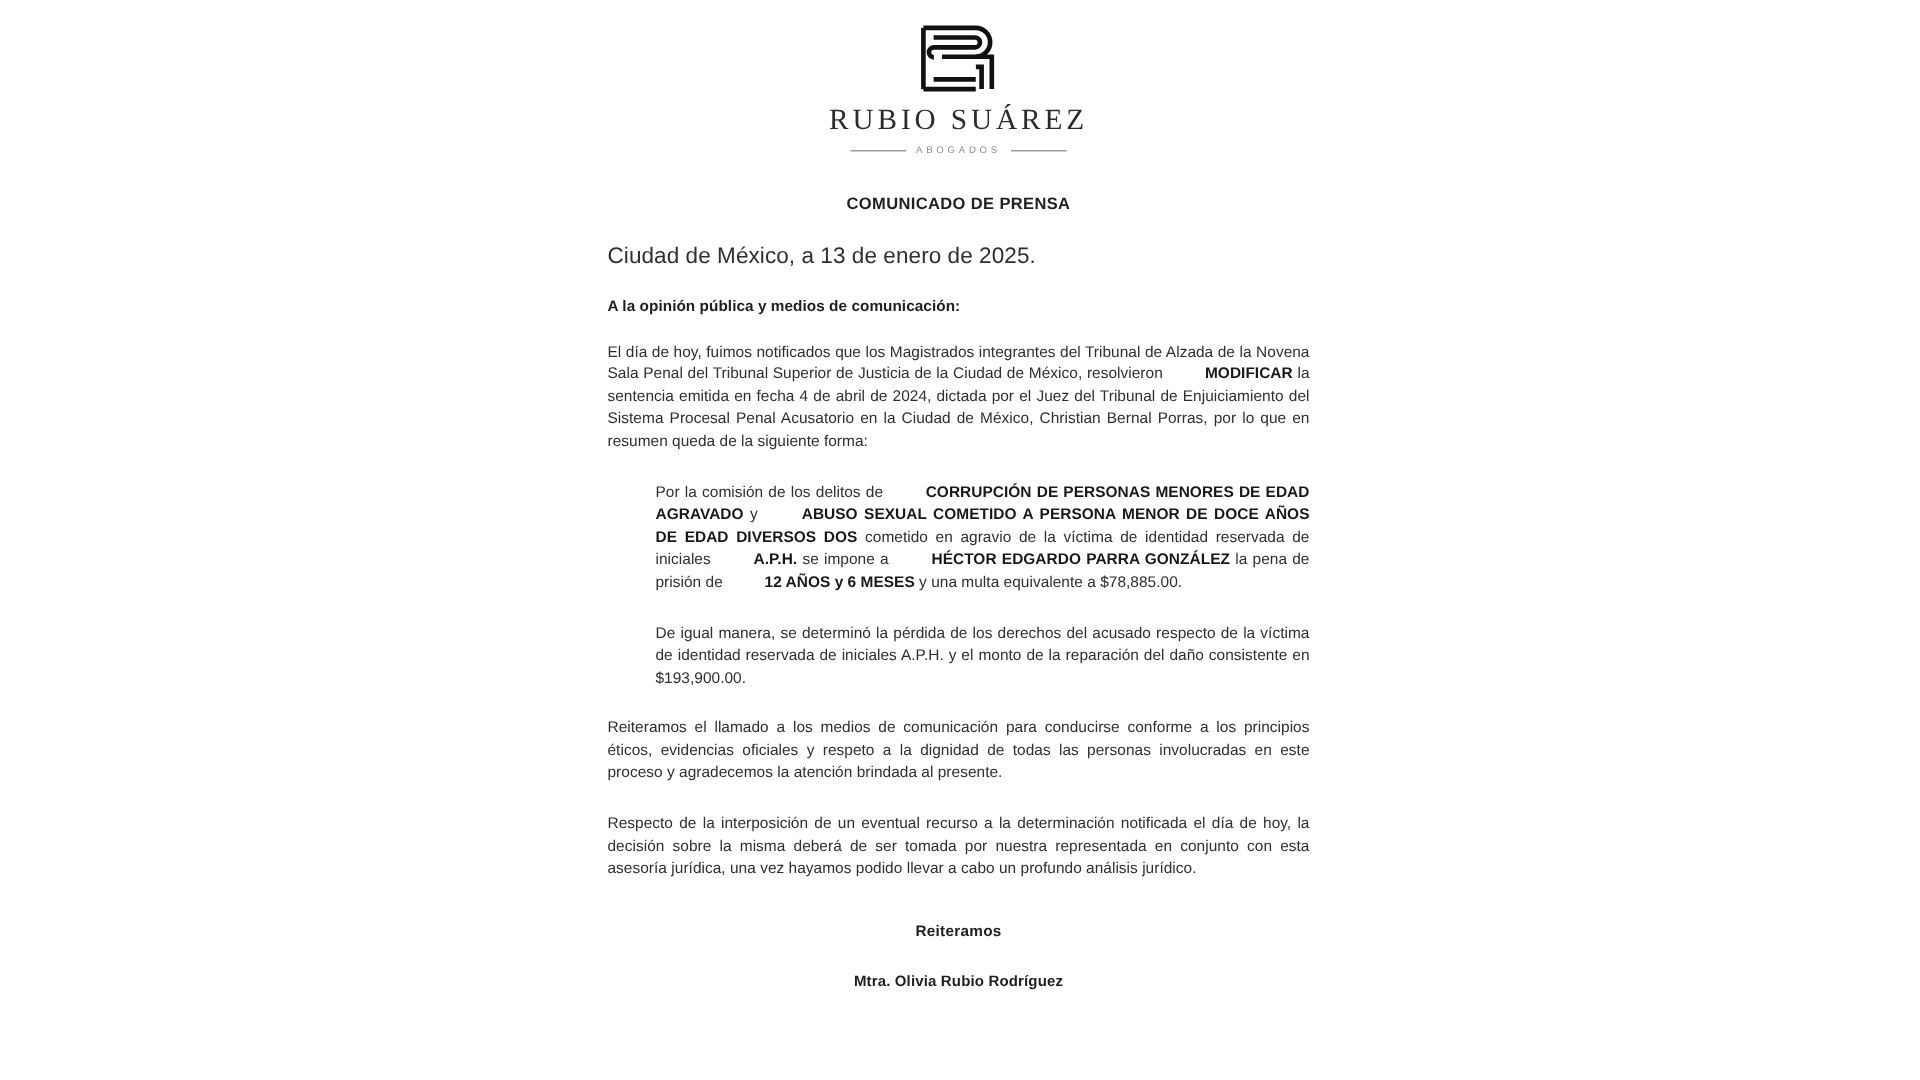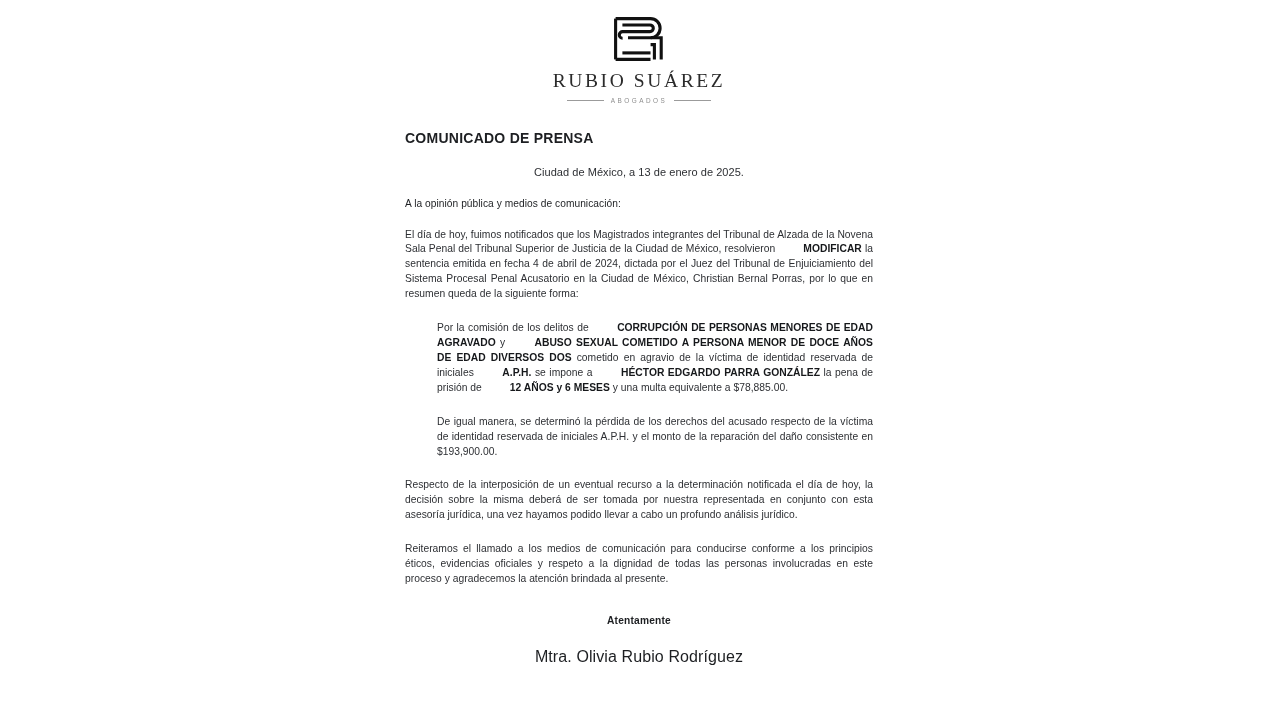--- a/index.html
+++ b/index.html
@@ -69,37 +69,37 @@
     white-space: nowrap;
   }
 
   
   .doc {
     width: 468px;
     padding-top: 26px;
     color: #2d2f33;
   }
   .doc-title {
-    font-size: 14px;
+    font-size: 11px;
     font-weight: bold;
     letter-spacing: 0.25px;
     color: #1d1f22;
+    text-align: center;
+    margin-bottom: 20px;
+  }
+  .dateline {
+    font-size: 15px;
     text-align: left;
-    margin-bottom: 20px;
-  }
-  .dateline {
-    font-size: 11px;
-    text-align: center;
     color: #2d2f33;
     margin-bottom: 20px;
     letter-spacing: 0.05px;
   }
   .salutation {
     font-size: 10.2px;
-    font-weight: normal;
+    font-weight: bold;
     color: #1d1f22;
     margin-bottom: 19px;
     letter-spacing: 0.05px;
   }
   p.body-par {
     font-size: 10.3px;
     line-height: 1.45;
     text-align: justify;
     margin: 0 0 19px 0;
     color: #2d2f33;
@@ -121,22 +121,22 @@
     padding-top: 28px;
   }
   .sig-closing {
     font-size: 10.2px;
     font-weight: bold;
     color: #1d1f22;
     margin-bottom: 22px;
     letter-spacing: 0.2px;
   }
   .sig-name {
-    font-size: 16px;
-    font-weight: normal;
+    font-size: 10px;
+    font-weight: bold;
     color: #1d1f22;
     letter-spacing: 0.1px;
   }
 </style>
 </head>
 <body>
 
 <div class="page">
   <div class="sheet">
 
@@ -178,25 +178,25 @@
 
       <section class="indent-block">
 
         <p class="body-par"><span>Por la comisión de los delitos de </span><b>CORRUPCIÓN DE PERSONAS MENORES DE EDAD AGRAVADO</b><span> y </span><b>ABUSO SEXUAL COMETIDO A PERSONA MENOR DE DOCE AÑOS DE EDAD DIVERSOS DOS</b><span> cometido en agravio de la víctima de identidad reservada de iniciales </span><b>A.P.H.</b><span> se impone a </span><b>HÉCTOR EDGARDO PARRA GONZÁLEZ</b><span> la pena de prisión de </span><b>12 AÑOS y 6 MESES</b><span> y una multa equivalente a $78,885.00.</span></p>
 
 
         <p class="body-par">De igual manera, se determinó la pérdida de los derechos del acusado respecto de la víctima de identidad reservada de iniciales A.P.H. y el monto de la reparación del daño consistente en $193,900.00.</p>
 
       </section>
 
+      <p class="body-par">Reiteramos el llamado a los medios de comunicación para conducirse conforme a los principios éticos, evidencias oficiales y respeto a la dignidad de todas las personas involucradas en este proceso y agradecemos la atención brindada al presente.</p>
+
       <p class="body-par">Respecto de la interposición de un eventual recurso a la determinación notificada el día de hoy, la decisión sobre la misma deberá de ser tomada por nuestra representada en conjunto con esta asesoría jurídica, una vez hayamos podido llevar a cabo un profundo análisis jurídico.</p>
 
-      <p class="body-par">Reiteramos el llamado a los medios de comunicación para conducirse conforme a los principios éticos, evidencias oficiales y respeto a la dignidad de todas las personas involucradas en este proceso y agradecemos la atención brindada al presente.</p>
-
     </main>
 
     <footer class="signature">
-      <div class="sig-closing">Atentamente</div>
+      <div class="sig-closing">Reiteramos</div>
       <div class="sig-name">Mtra. Olivia Rubio Rodríguez</div>
     </footer>
 
   </div>
 </div>
 
 </body></html>

